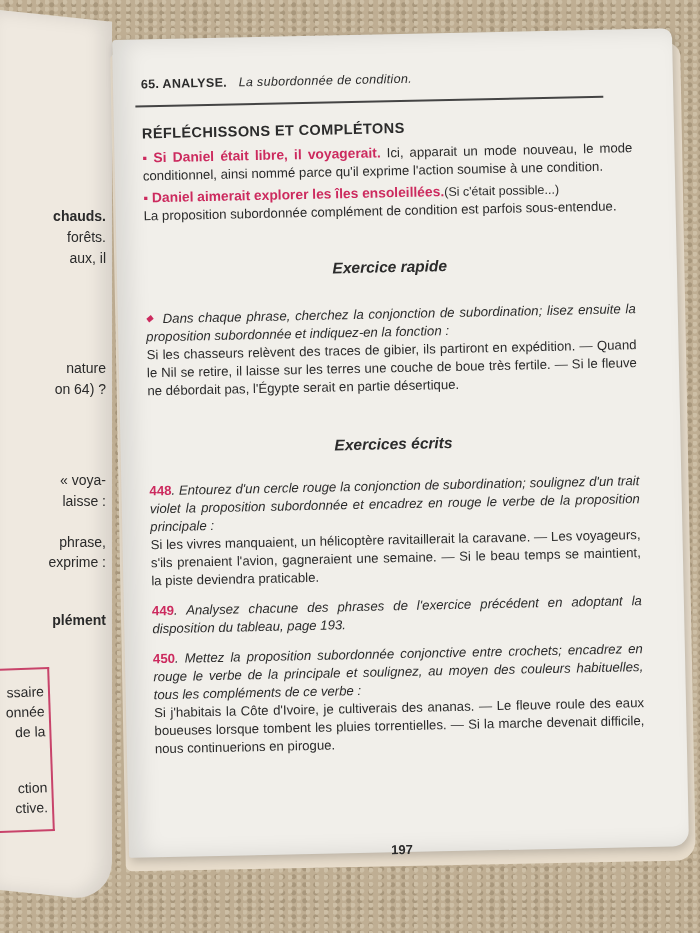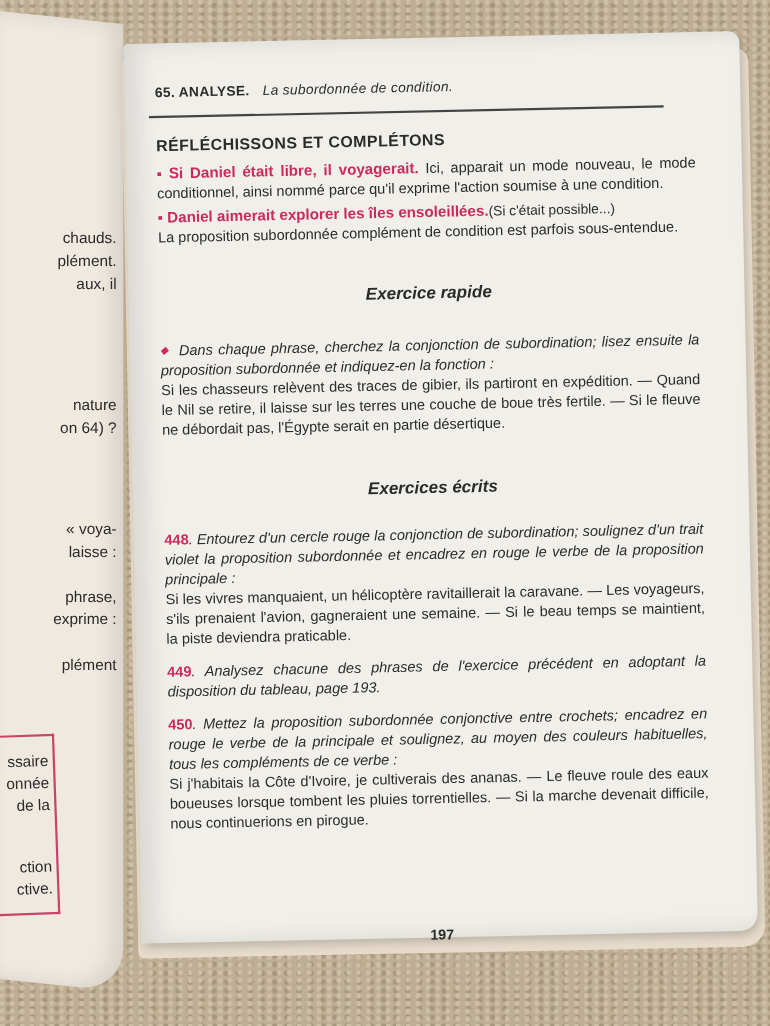--- a/index.html
+++ b/index.html
@@ -58,30 +58,30 @@
   .exnum { color:#cc2a5e; font-weight:bold; font-style:normal; }
   .block { margin-top:28px; }
   .exercise { margin-top:12px; }
   .pagenum { position:absolute; left:0; width:490px; top:770px; text-align:center; font-weight:bold; font-size:13px; }
 </style>
 </head>
 <body>
 
 <div class="left-page"></div>
 <div class="left-text" id="leftText">
-    <span class="ln" style="top: 206px;">chauds.</span>
-    <span class="ln" style="top: 227px;">plément.</span>
+    <span class="ln" style="top: 206px; font-weight: bold;">chauds.</span>
+    <span class="ln" style="top: 227px;">forêts.</span>
     <span class="ln" style="top: 248px;">aux,   il</span>
     <span class="ln" style="top: 358px;">nature</span>
     <span class="ln" style="top: 379px;">on 64) ?</span>
     <span class="ln" style="top: 470px;">« voya-</span>
     <span class="ln" style="top: 491px;">laisse  :</span>
     <span class="ln" style="top: 532px; text-align: right;">phrase,</span>
     <span class="ln" style="top: 552px;">exprime  :</span>
-    <span class="ln" style="top: 594px;">plément</span>
+    <span class="ln" style="top: 610px; font-weight: bold;">plément</span>
     <div class="left-box">
       <span class="ln" style="top: 12px;">ssaire</span>
       <span class="ln" style="top: 32px;">onnée</span>
       <span class="ln" style="top: 52px;">de  la</span>
       <span class="ln" style="top: 108px;">ction</span>
       <span class="ln" style="top: 128px;">ctive.</span>
     </div>
   </div>
 
 <div class="page-back"></div>

